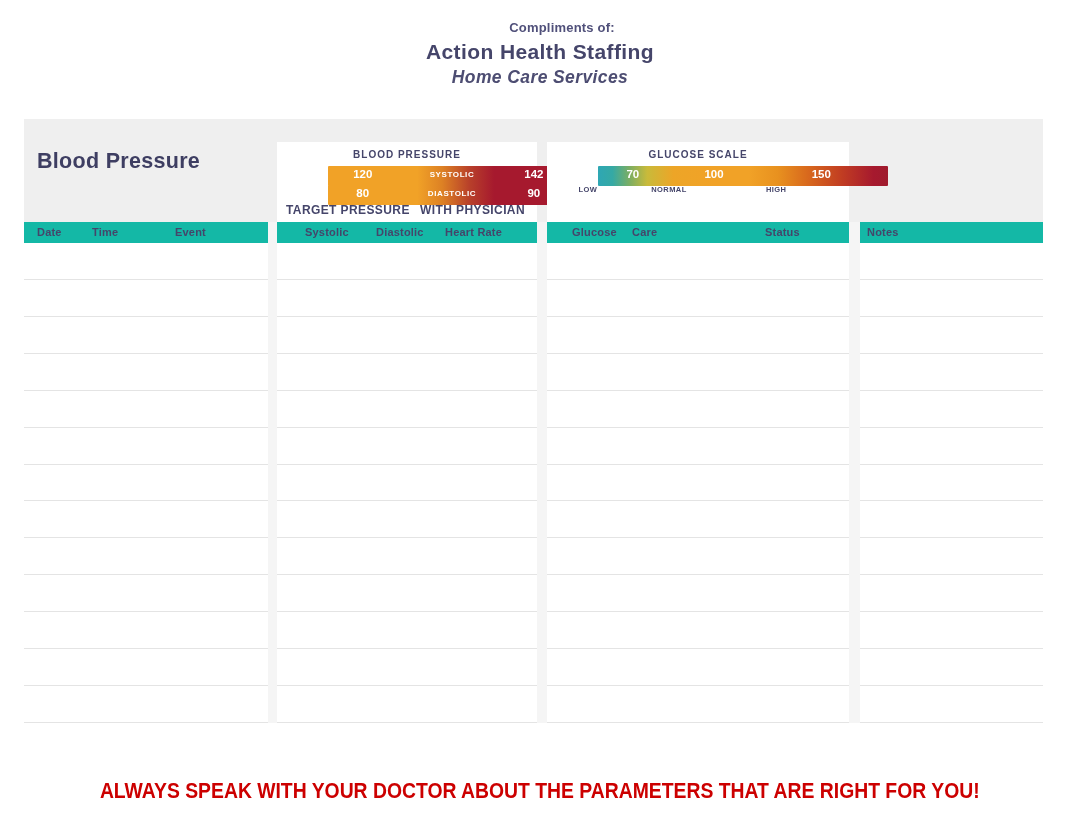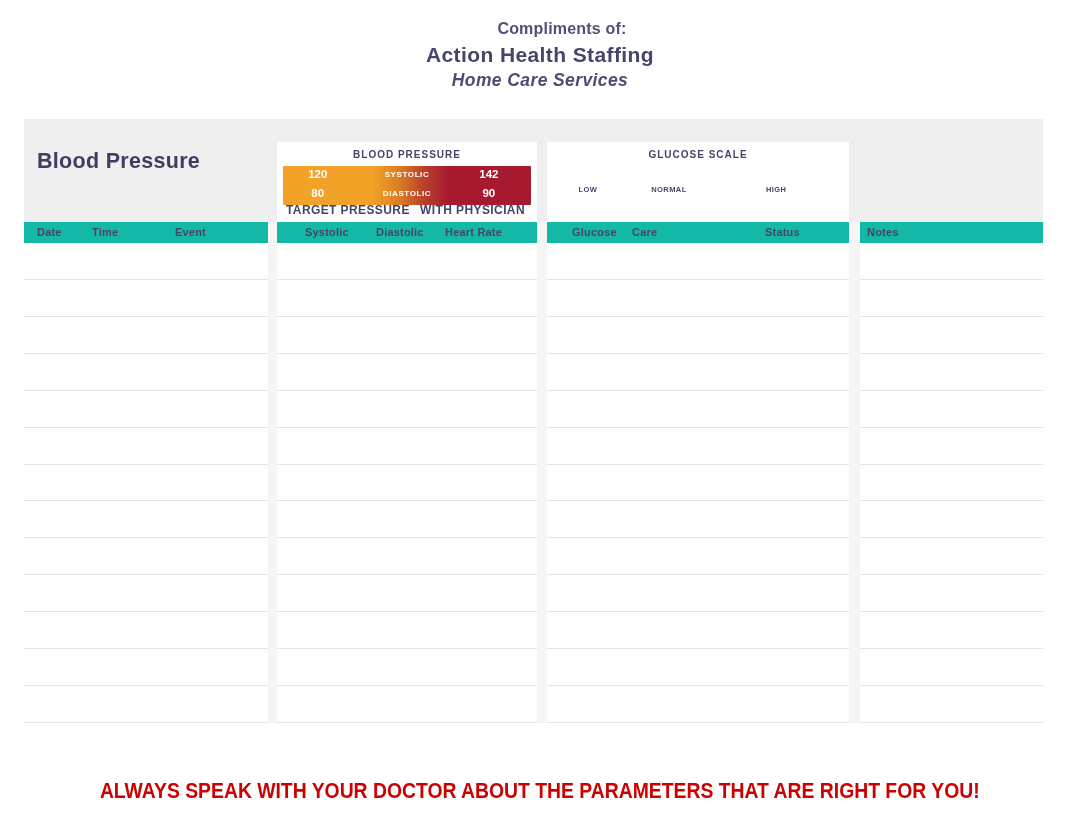--- a/index.html
+++ b/index.html
@@ -8,37 +8,37 @@
   .page {
     position: relative;
     width: 1080px;
     height: 835px;
     background: #ffffff;
     overflow: hidden;
   }
 
   
   .masthead { position: absolute; top: 20px; left: 0; width: 100%; text-align: center; }
-  .masthead .compliments { font-size: 16px; font-weight: bold; color: #50507a; letter-spacing: .2px; margin-left: 44px; }
+  .masthead .compliments { font-size: 13px; font-weight: bold; color: #50507a; letter-spacing: .2px; margin-left: 44px; }
   .masthead .org { margin-top: 5px; font-size: 21px; font-weight: bold; color: #45456a; letter-spacing: .4px; }
   .masthead .tagline { margin-top: 3px; font-size: 17.5px; font-weight: bold; font-style: italic; color: #4d4d72; letter-spacing: .4px; }
 
   
   .sheet { position: absolute; left: 24px; top: 119px; width: 1019px; height: 604px; background: #ffffff; }
   .band { position: absolute; left: 0; top: 0; width: 100%; height: 103px; background: #efefef; }
 
   .sheet-title { position: absolute; left: 13px; top: 28px; font-size: 21.5px; font-weight: bold; color: #3e3e62; line-height: 29px; letter-spacing: .3px; }
 
   
   .panel { position: absolute; top: 23px; height: 80px; background: #ffffff; }
   .panel.bp { left: 253px; width: 260px; }
   .panel.glucose { left: 523px; width: 302px; }
   .panel-title { position: absolute; top: 7px; left: 0; width: 100%; text-align: center; font-size: 10px; font-weight: bold; color: #45456a; letter-spacing: 1px; }
 
-  .scale-bar { position: absolute; height: 20px; border-radius: 1px; }
+  .scale-bar { position: absolute; height: 20px; border-radius: 1px; margin-left: 45px; }
   .bp .scale-bar { left: 6px; width: 248px;
     background: linear-gradient(90deg, #f1a227 0%, #f1a227 36%, #dd8124 46%, #b8402a 57%, #a6192e 67%, #a6192e 100%);
   }
   .bp .bar-1 { top: 24px; }
   .bp .bar-2 { top: 43px; }
   .glucose .scale-bar { left: 6px; width: 290px; top: 24px;
     background: linear-gradient(90deg, #2ea7b4 0%, #35a9a4 5%, #7dae62 11%, #c9ba3a 17%, #eda527 26%, #f1a227 40%, #f1a227 52%, #e8911f 62%, #d96a1d 72%, #c13d22 84%, #a6192e 95%, #9f1b2d 100%);
   }
   .bar-val { position: absolute; top: 1.5px; transform: translateX(-50%); color: #ffffff; font-size: 11.5px; font-weight: bold; white-space: nowrap; }
   .bar-lbl { position: absolute; top: 4px; transform: translateX(-50%); color: #ffffff; font-size: 8px; font-weight: bold; letter-spacing: .6px; white-space: nowrap; }
@@ -109,20 +109,25 @@
         <span class="bar-val p83">90</span>
       </div>
       <div class="bp-captions">
         <span class="cap left">TARGET PRESSURE</span>
         <span class="cap right">WITH PHYSICIAN</span>
       </div>
     </div>
 
     <div class="panel glucose">
       <div class="panel-title">GLUCOSE SCALE</div>
+      <div class="scale-bar">
+        <span class="bar-val m0">70</span>
+        <span class="bar-val m1">100</span>
+        <span class="bar-val m2">150</span>
+      </div>
       <span class="g-label m0" style="left: calc(6px + 12% * 0.96);">LOW</span>
       <span class="g-label" style="left: calc(6px + 40% * 0.96);">NORMAL</span>
       <span class="g-label" style="left: calc(6px + 77% * 0.96);">HIGH</span>
     </div>
 
     <div class="hdr-seg seg1">
       <span style="left: 13px;">Date</span>
       <span style="left: 68px;">Time</span>
       <span style="left: 151px;">Event</span>
     </div>

